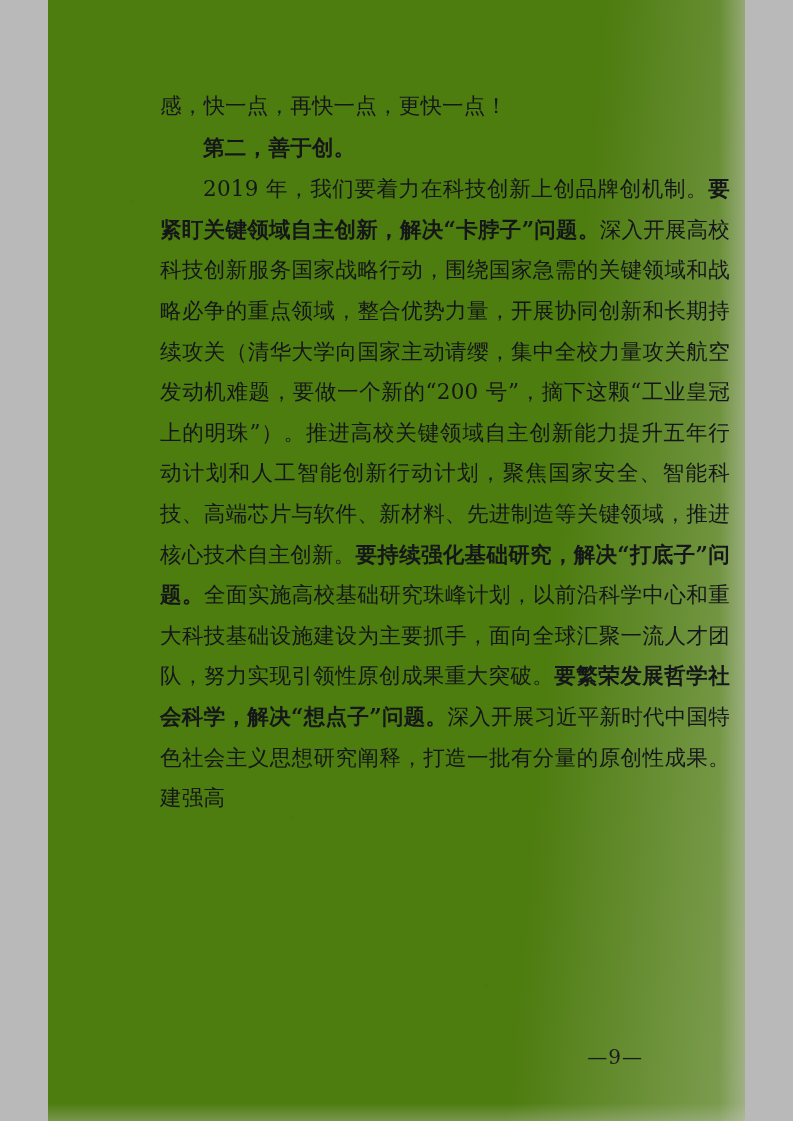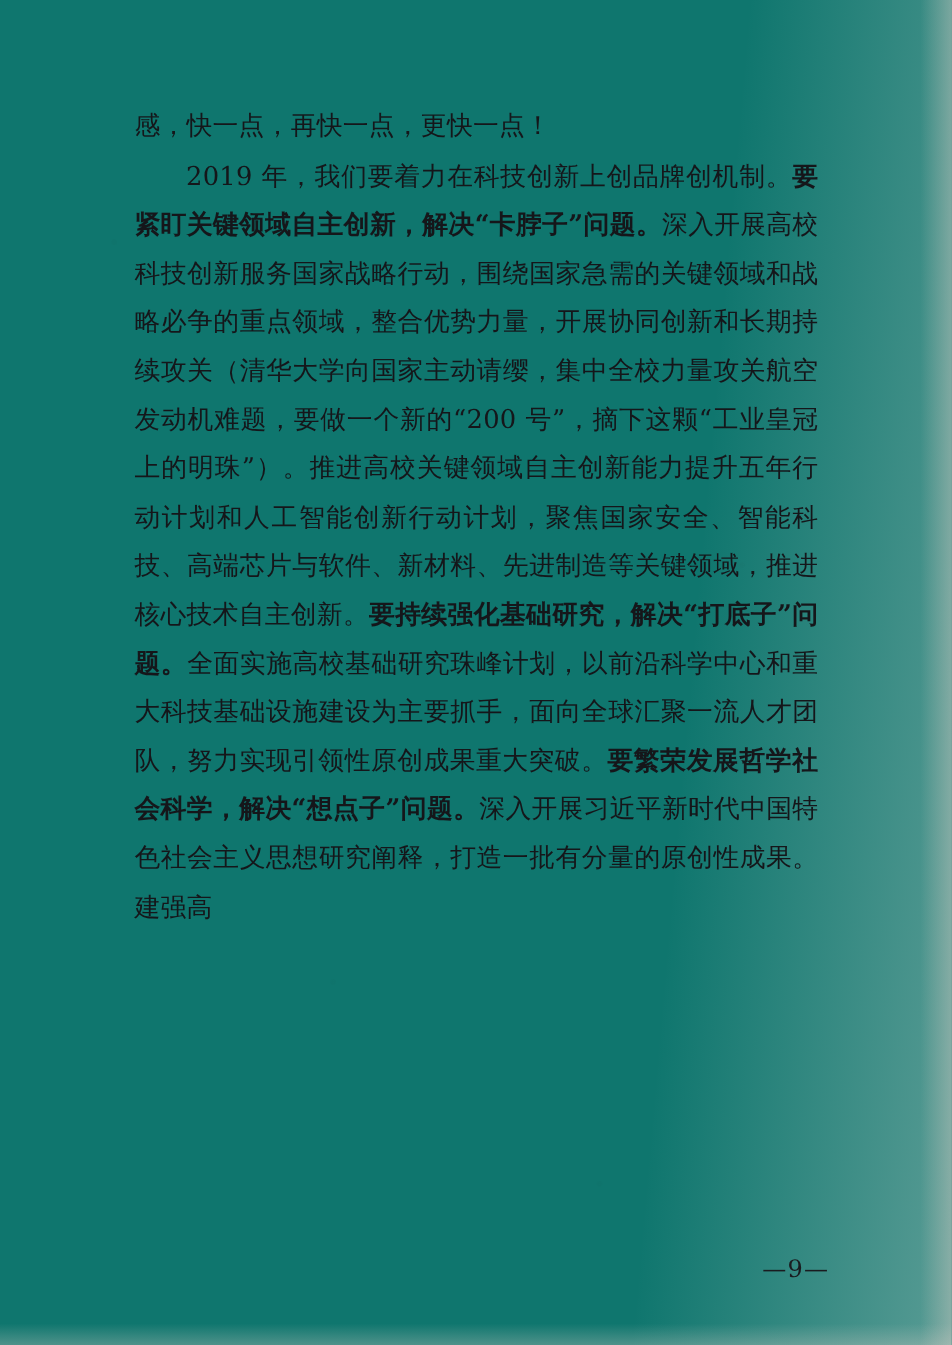--- a/index.html
+++ b/index.html
@@ -5,24 +5,24 @@
   html, body {
     margin: 0;
     padding: 0;
     background: #b9b9b9;
   }
   body {
     font-family: "DejaVu Serif", "Liberation Serif", serif;
   }
   .page {
     position: relative;
-    width: 793px;
+    width: 697px;
     height: 1121px;
     margin: 0 auto;
-    background: #0f766e;
+    background: #4d7c0f;
     overflow: hidden;
     box-sizing: border-box;
   }
   
   .paper-noise {
     position: absolute;
     inset: 0;
     pointer-events: none;
     background:
       radial-gradient(circle at 12% 18%, rgba(0,0,0,0.018) 0 2px, rgba(0,0,0,0) 3px),
@@ -87,17 +87,18 @@
 </head>
 <body>
 
 <div class="page">
   <div class="paper-noise"></div>
   <div class="edge-shade"></div>
   <div class="edge-shade-bottom"></div>
 
   <div class="content">
     <p class="para" id="para-0"><span>感，快一点，再快一点，更快一点！</span></p>
+    <p class="para indent" id="para-1"><span class="bold">第二，善于创。</span></p>
     <p class="para indent" id="para-3"><span>2019 年，我们要着力在科技创新上创品牌创机制。</span><span class="bold">要紧盯关键领域自主创新，解决“卡脖子”问题。</span><span>深入开展高校科技创新服务国家战略行动，围绕国家急需的关键领域和战略必争的重点领域，整合优势力量，开展协同创新和长期持续攻关（清华大学向国家主动请缨，集中全校力量攻关航空发动机难题，要做一个新的“200 号”，摘下这颗“工业皇冠上的明珠”）。推进高校关键领域自主创新能力提升五年行动计划和人工智能创新行动计划，聚焦国家安全、智能科技、高端芯片与软件、新材料、先进制造等关键领域，推进核心技术自主创新。</span><span class="bold">要持续强化基础研究，解决“打底子”问题。</span><span>全面实施高校基础研究珠峰计划，以前沿科学中心和重大科技基础设施建设为主要抓手，面向全球汇聚一流人才团队，努力实现引领性原创成果重大突破。</span><span class="bold">要繁荣发展哲学社会科学，解决“想点子”问题。</span><span>深入开展习近平新时代中国特色社会主义思想研究阐释，打造一批有分量的原创性成果。建强高</span></p>
   </div>
 
   <div class="page-number">—9—</div>
 </div>
 
 </body></html>

